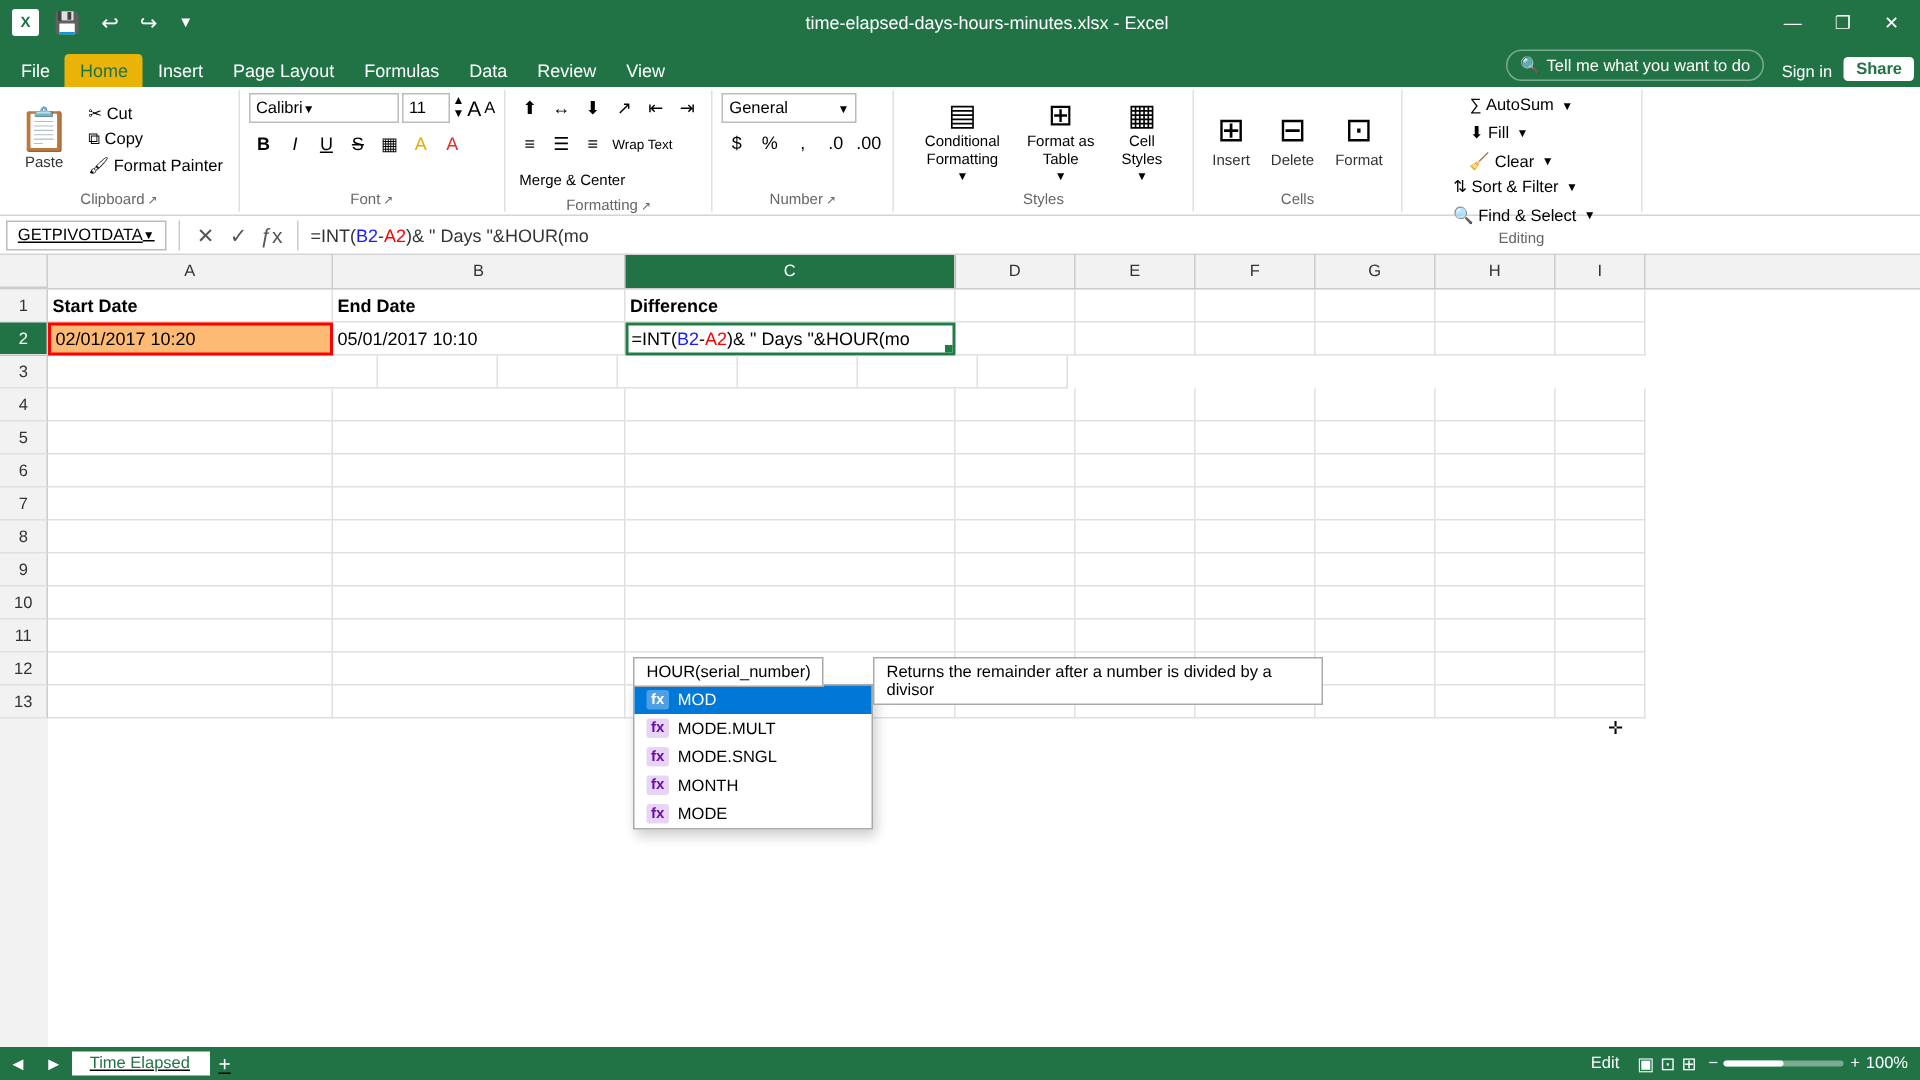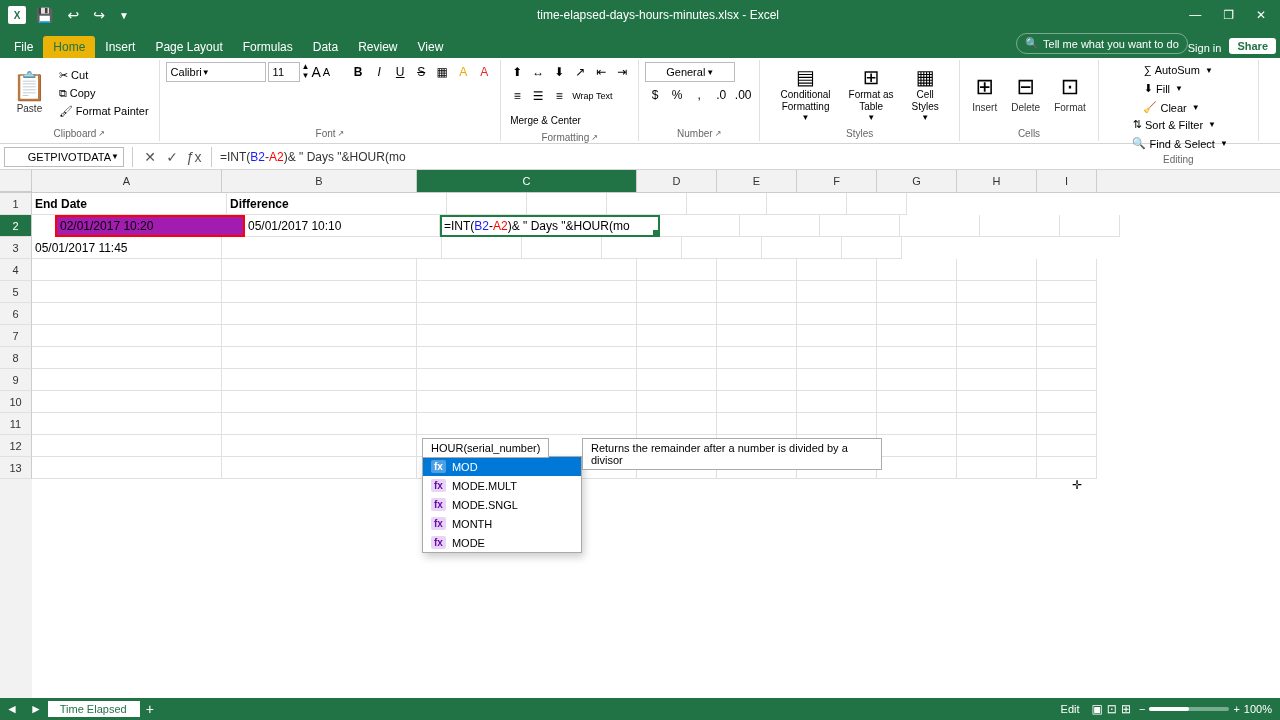--- a/index.html
+++ b/index.html
@@ -45,21 +45,21 @@
       display: flex;
       align-items: center;
       gap: 4px;
       color: white;
       font-size: 11px;
       padding: 3px 8px;
       border: 1px solid rgba(255,255,255,0.4);
       border-radius: 12px;
       margin-bottom: 4px;
     }
-    .sign-in { color: white; font-size: 11px; margin-bottom: 4px; margin-left: 0; cursor: pointer; }
+    .sign-in { color: white; font-size: 11px; margin-bottom: 4px; margin-left: 12px; cursor: pointer; }
     .share-btn { background: white; color: #217346; font-size: 11px; padding: 2px 8px; border-radius: 3px; margin-bottom: 4px; margin-left: 8px; font-weight: 600; cursor: pointer; }
 
     
     .ribbon {
       height: 86px;
       background: #fff;
       border-bottom: 1px solid #d4d4d4;
       display: flex;
       align-items: stretch;
       padding: 2px 0;
@@ -150,48 +150,49 @@
       display: flex; align-items: center; justify-content: center;
       cursor: pointer; border-radius: 2px; font-size: 12px;
     }
     .fmt-btn.bold { font-weight: bold; }
     .fmt-btn.italic { font-style: italic; }
     .fmt-btn.underline { text-decoration: underline; }
 
     
     .num-format-box {
       border: 1px solid #bbb;
-      padding: 1px 20px;
+      padding: 1px 4px;
       font-size: 11px;
       height: 20px;
       width: 90px;
       display: flex;
       align-items: center;
       justify-content: space-between;
     }
 
     
     .formula-bar {
       height: 26px;
       background: #fff;
       border-bottom: 1px solid #d4d4d4;
       display: flex;
       align-items: center;
       padding: 0 4px;
       gap: 4px;
     }
     .name-box {
-      width: 120px;
+      width: 107px;
       border: 1px solid #bbb;
       height: 20px;
       font-size: 11px;
       padding: 0 4px;
       display: flex;
       align-items: center;
-      justify-content: flex-end;
+      justify-content: center;
+      text-decoration: underline;
     }
     .formula-bar-divider { width: 1px; height: 20px; background: #ccc; margin: 0 4px; }
     .formula-btns { display: flex; gap: 4px; align-items: center; }
     .formula-btn { font-size: 14px; cursor: pointer; color: #555; width: 18px; text-align: center; }
     .formula-input {
       flex: 1;
       font-size: 12px;
       color: #333;
       display: flex;
       align-items: center;
@@ -269,23 +270,22 @@
       cursor: cell;
       position: relative;
     }
     .cell.header-cell { font-weight: bold; }
     .cell.active-cell {
       border: 2px solid #1f7c45;
       padding: 0 2px;
       background: #fff;
     }
     .cell.formula-cell {
-      background: #a21caf;
+      background: #fdba74;
       border: 2px solid #ff0000;
-      margin-left: 23px;
     }
     .cell.formula-content {
       color: #000;
     }
 
     
     .col-a { width: 190px; min-width: 190px; }
     .col-b { width: 195px; min-width: 195px; }
     .col-c { width: 220px; min-width: 220px; }
     .col-d { width: 80px; min-width: 80px; }
@@ -332,21 +332,21 @@
       position: absolute;
       left: 582px;
       top: 268px;
       background: #fff;
       border: 1px solid #aaa;
       padding: 3px 8px;
       font-size: 11px;
       z-index: 101;
       max-width: 300px;
     }
-    .sheet-tabs { display: flex; align-items: center; gap: 0; }
+    .sheet-tabs { display: flex; align-items: center; gap: 0; text-decoration: underline; }
     .sheet-tab {
       padding: 2px 12px;
       font-size: 11px;
       cursor: pointer;
       border-right: 1px solid rgba(255,255,255,0.3);
     }
     .sheet-tab.active { background: #fff; color: #217346; }
     .add-sheet-btn { color: white; padding: 0 6px; cursor: pointer; font-size: 14px; }
 
     .styles-group { min-width: 200px; }
@@ -437,21 +437,21 @@
         </div>
       </div>
     </div>
     <div class="ribbon-group-label">
       <span>Clipboard</span>
       <span class="expand-icon">↗</span>
     </div>
   </div>
 
   <div class="ribbon-group">
-    <div class="ribbon-group-content" style="flex-direction:row; gap:18px;">
+    <div class="ribbon-group-content" style="flex-direction:column; gap:2px;">
       <div class="font-controls-row">
         <div class="font-box font-name-box">
           <span>Calibri</span>
           <span style="font-size:8px;">▼</span>
         </div>
         <div class="font-box font-size-box">11</div>
         <div class="font-size-arrows">
           <span class="font-size-arrow">▲</span>
           <span class="font-size-arrow">▼</span>
         </div>
@@ -649,20 +649,21 @@
       <div class="row-num">9</div>
       <div class="row-num">10</div>
       <div class="row-num">11</div>
       <div class="row-num">12</div>
       <div class="row-num">13</div>
     </div>
 
     <div class="grid-cells">
 
       <div class="grid-row">
+        <div class="cell col-a header-cell">Start Date</div>
         <div class="cell col-b header-cell">End Date</div>
         <div class="cell col-c header-cell">Difference</div>
         <div class="cell col-d"></div>
         <div class="cell col-e"></div>
         <div class="cell col-f"></div>
         <div class="cell col-g"></div>
         <div class="cell col-h"></div>
         <div class="cell col-i"></div>
       </div>
 
@@ -675,21 +676,20 @@
         </div>
         <div class="cell col-d"></div>
         <div class="cell col-e"></div>
         <div class="cell col-f"></div>
         <div class="cell col-g"></div>
         <div class="cell col-h"></div>
         <div class="cell col-i"></div>
       </div>
 
       <div class="grid-row">
-        <div class="cell col-a">05/01/2017 11:45</div>
         <div class="cell col-c"></div>
         <div class="cell col-d"></div>
         <div class="cell col-e"></div>
         <div class="cell col-f"></div>
         <div class="cell col-g"></div>
         <div class="cell col-h"></div>
         <div class="cell col-i"></div>
       </div>
 
       <div class="grid-row">

